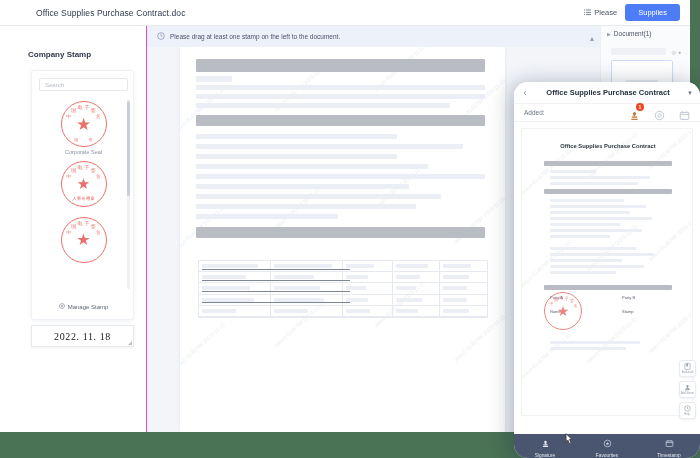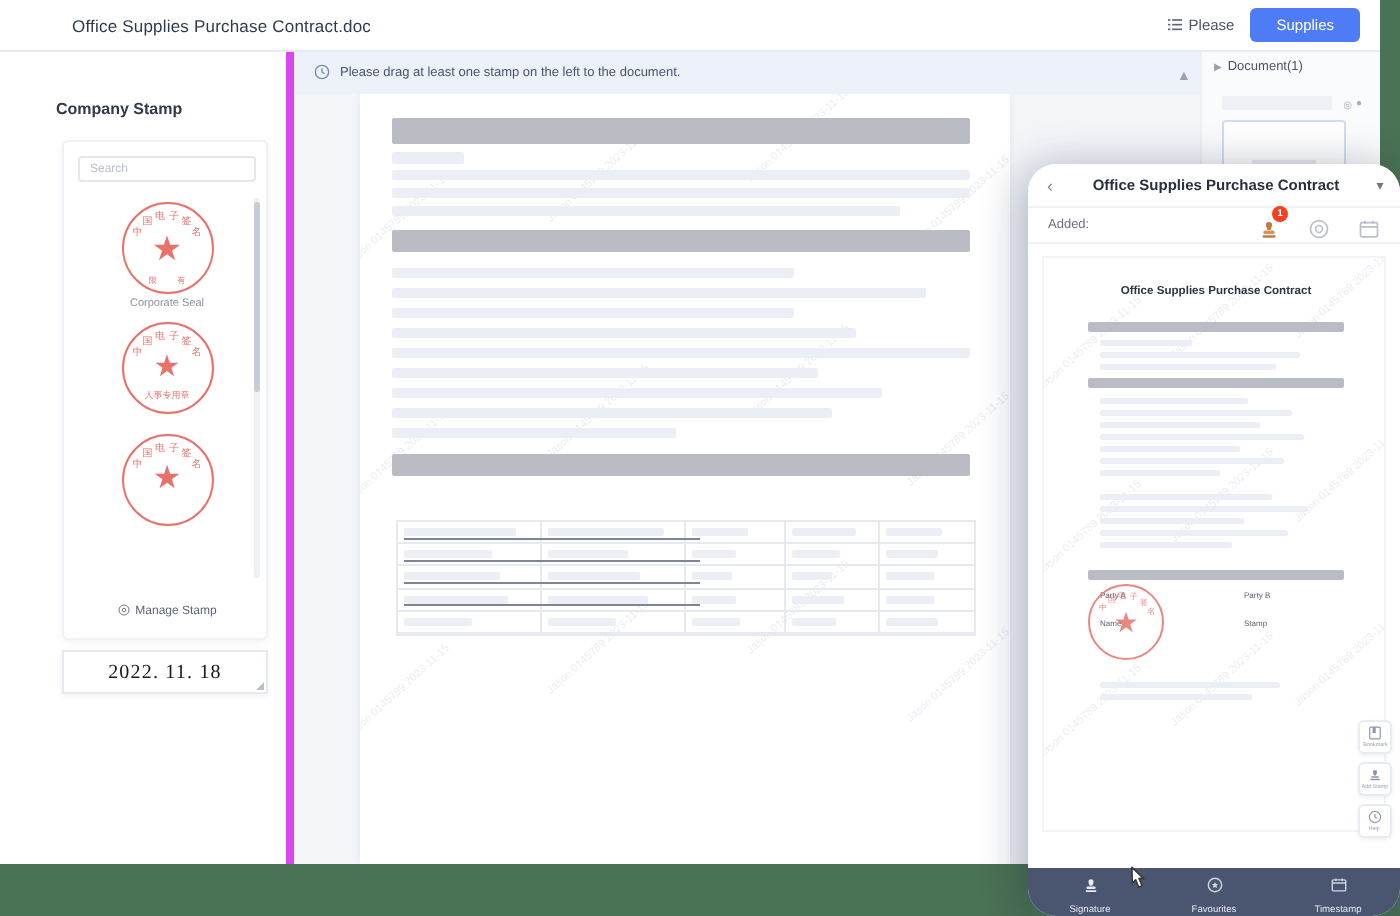--- a/index.html
+++ b/index.html
@@ -52,21 +52,21 @@
     position: absolute; left: 0; top: 26px;
     width: 690px; height: 406px;
     background: #f6f8fb;
   }
 
   
   .sidebar {
     position: absolute; left: 0; top: 0;
     width: 147px; height: 406px;
     background: #ffffff;
-    border-right: 4px solid #d946ef;
+    border-right: 1px solid #d946ef;
   }
   .sidebar-title {
     position: absolute; left: 28px; top: 24px;
     font-size: 8px; font-weight: bold; color: #303a4b;
   }
   .stamp-panel {
     position: absolute; left: 31px; top: 44px;
     width: 103px; height: 250px;
     background: #fff;
     border: 1px solid #eef1f5;

